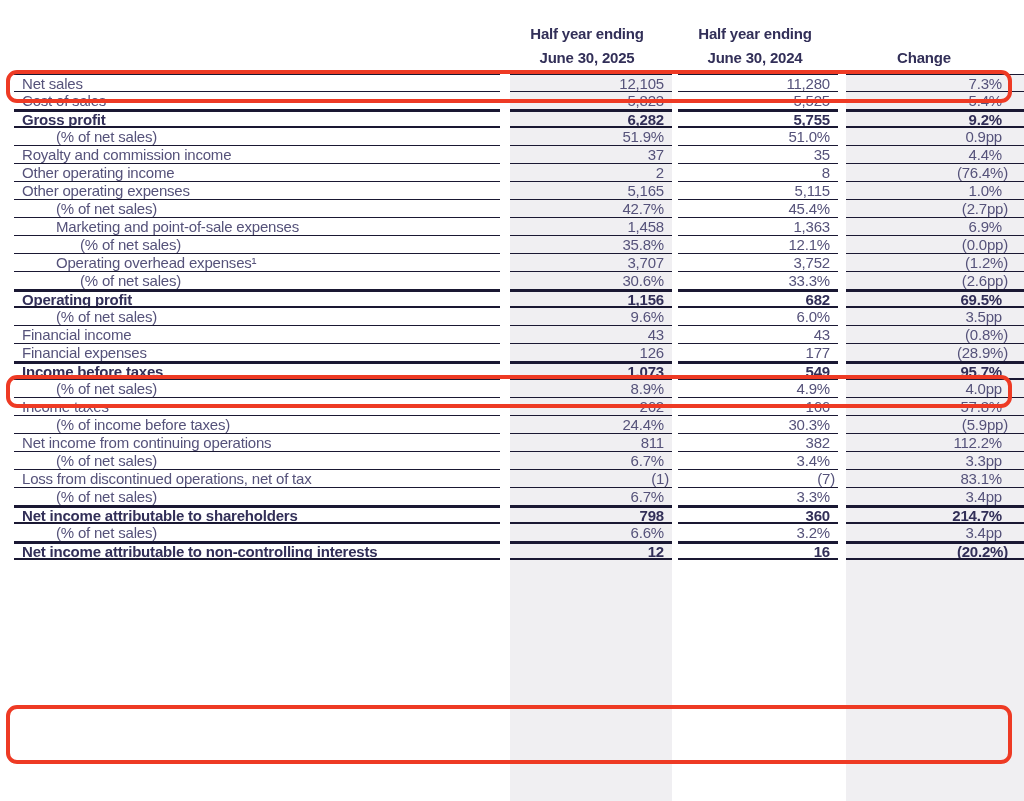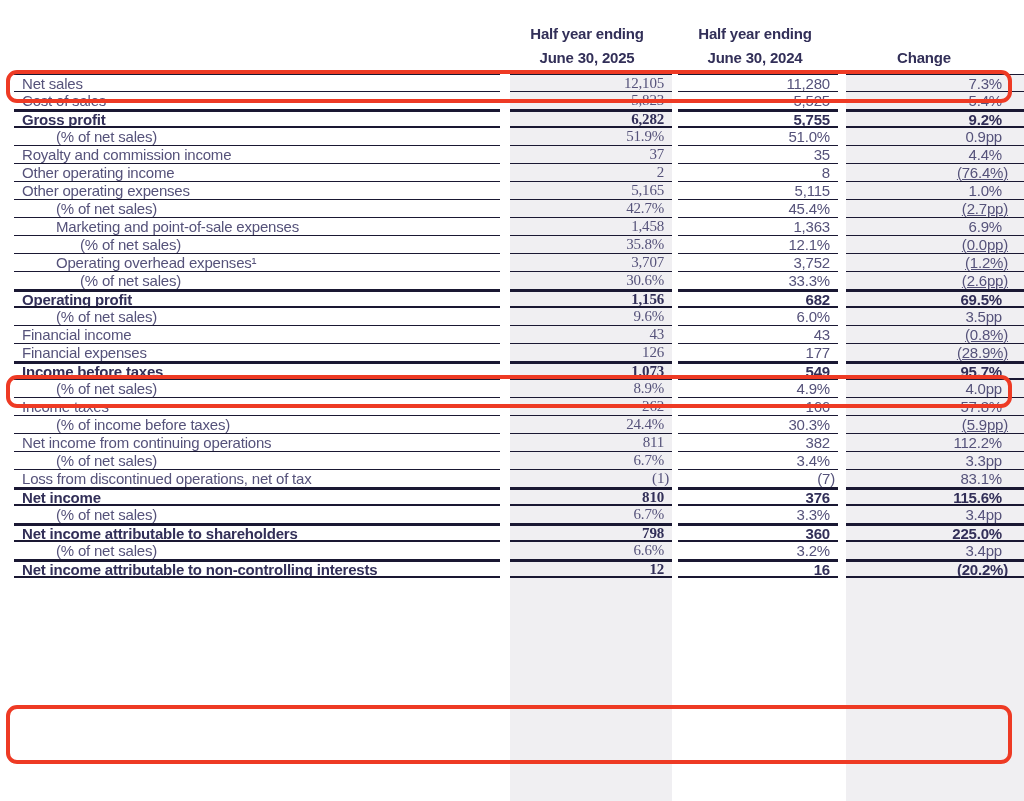--- a/index.html
+++ b/index.html
@@ -29,26 +29,26 @@
 
   
   #rows{position:absolute;left:14px;top:74px;width:1010px;z-index:2;}
   .t-row{display:grid;grid-template-columns:486px 10px 162px 6px 160px 8px 178px;
          height:18px;box-sizing:border-box;font-size:15px;color:var(--text);
          letter-spacing:-0.2px;}
   .cell{box-sizing:border-box;display:flex;align-items:center;
         border-bottom:1.4px solid var(--rule);overflow:hidden;white-space:nowrap;}
   .c-gut{box-sizing:border-box;}
   .c-val{justify-content:flex-end;}
-  .c-v1{padding-right:8px;font-family:Liberation Serif, serif;}
+  .c-v1{padding-right:8px;}
   .c-v2{padding-right:8px;}
   .c-v3{padding-right:22px;padding-left:44px;}
   .c-v1.paren{padding-right:3px;}
   .c-v2.paren{padding-right:3px;}
-  .c-v3.paren{padding-right:16px;text-decoration:underline;}
+  .c-v3.paren{padding-right:16px;}
   .ind0{padding-left:8px;}
   .ind1{padding-left:42px;}
   .ind2{padding-left:66px;}
   .t-row.bold{font-weight:700;color:var(--text-bold);}
   .t-row.bold .cell{border-top:2.1px solid var(--rule);border-bottom:2.1px solid var(--rule);text-align:right;}
   .t-row.first .cell{border-top:1px solid var(--rule);}
 
   
   .hl{position:absolute;left:6px;width:1006px;box-sizing:border-box;
       border:4.5px solid var(--red);border-radius:11px;z-index:6;pointer-events:none;}
@@ -267,46 +267,37 @@
   </div>
     <div class="t-row">
     <div class="cell c-label ind0">Loss from discontinued operations, net of tax</div>
     <div class="c-gut"></div>
     <div class="cell c-val c-v1 paren">(1)</div>
     <div class="c-gut"></div>
     <div class="cell c-val c-v2 paren">(7)</div>
     <div class="c-gut"></div>
     <div class="cell c-val c-v3">83.1%</div>
   </div>
-    <div class="t-row bold">
-    <div class="cell c-label ind0">Net income</div>
-    <div class="c-gut"></div>
-    <div class="cell c-val c-v1">810</div>
-    <div class="c-gut"></div>
-    <div class="cell c-val c-v2">376</div>
-    <div class="c-gut"></div>
-    <div class="cell c-val c-v3">115.6%</div>
-  </div>
     <div class="t-row">
     <div class="cell c-label ind1">(% of net sales)</div>
     <div class="c-gut"></div>
     <div class="cell c-val c-v1">6.7%</div>
     <div class="c-gut"></div>
     <div class="cell c-val c-v2">3.3%</div>
     <div class="c-gut"></div>
     <div class="cell c-val c-v3">3.4pp</div>
   </div>
     <div class="t-row bold">
     <div class="cell c-label ind0">Net income attributable to shareholders</div>
     <div class="c-gut"></div>
     <div class="cell c-val c-v1">798</div>
     <div class="c-gut"></div>
     <div class="cell c-val c-v2">360</div>
     <div class="c-gut"></div>
-    <div class="cell c-val c-v3">225.0%</div>
+    <div class="cell c-val c-v3">214.7%</div>
   </div>
     <div class="t-row">
     <div class="cell c-label ind1">(% of net sales)</div>
     <div class="c-gut"></div>
     <div class="cell c-val c-v1">6.6%</div>
     <div class="c-gut"></div>
     <div class="cell c-val c-v2">3.2%</div>
     <div class="c-gut"></div>
     <div class="cell c-val c-v3">3.4pp</div>
   </div>

